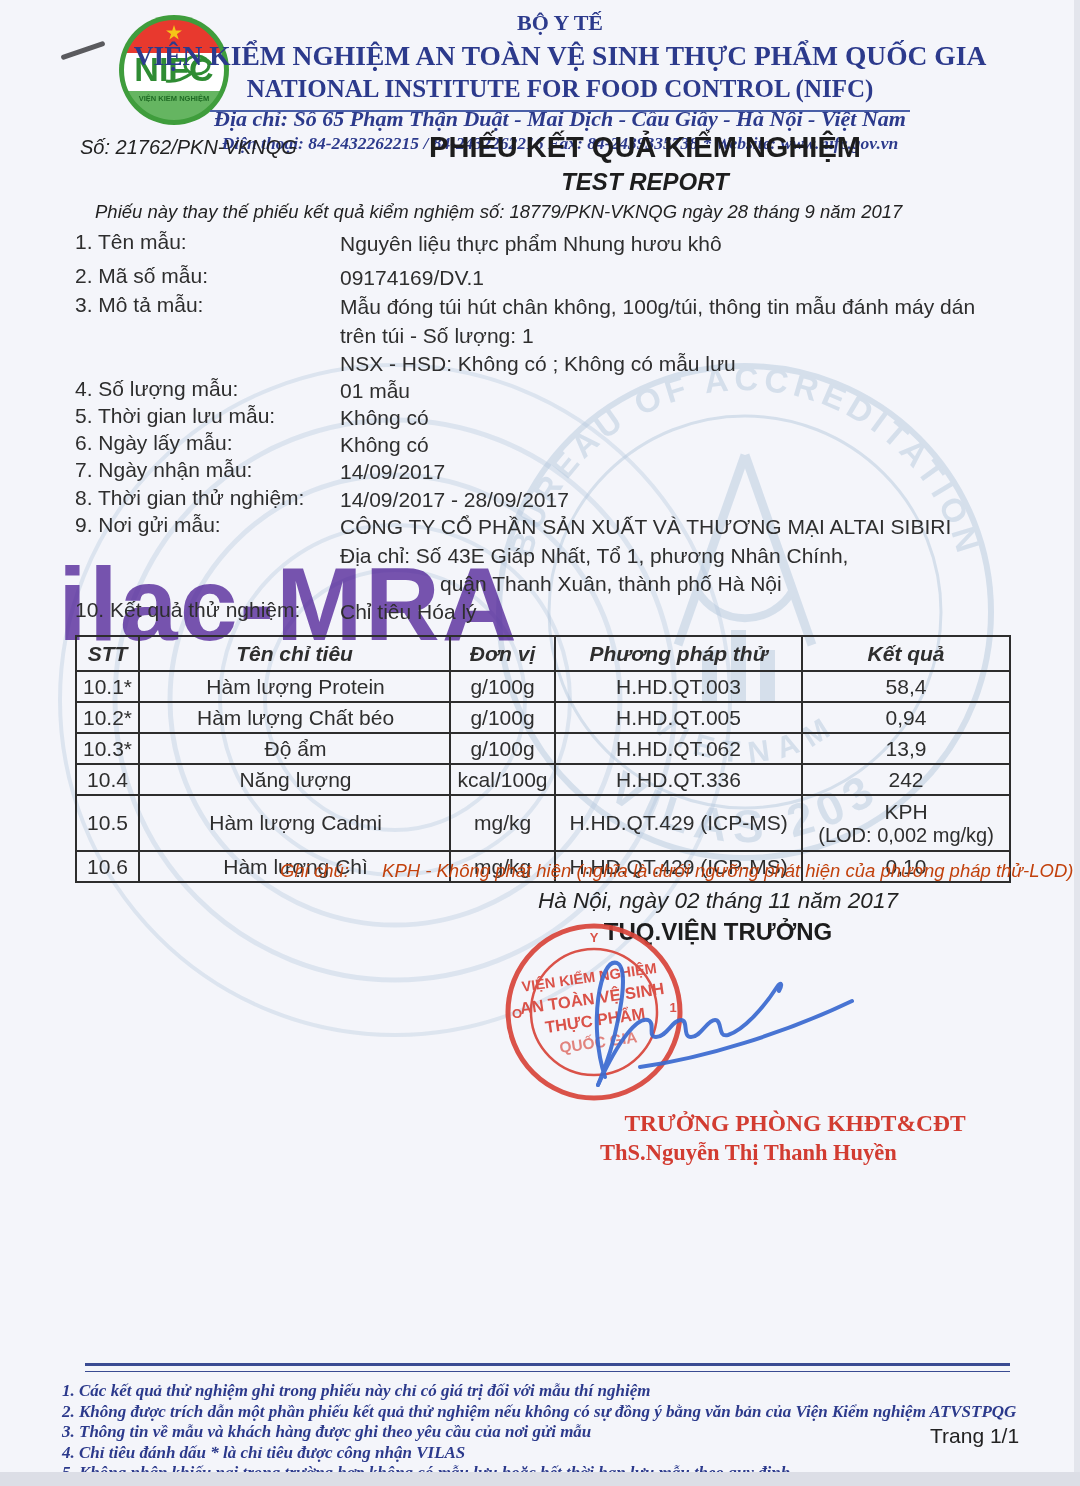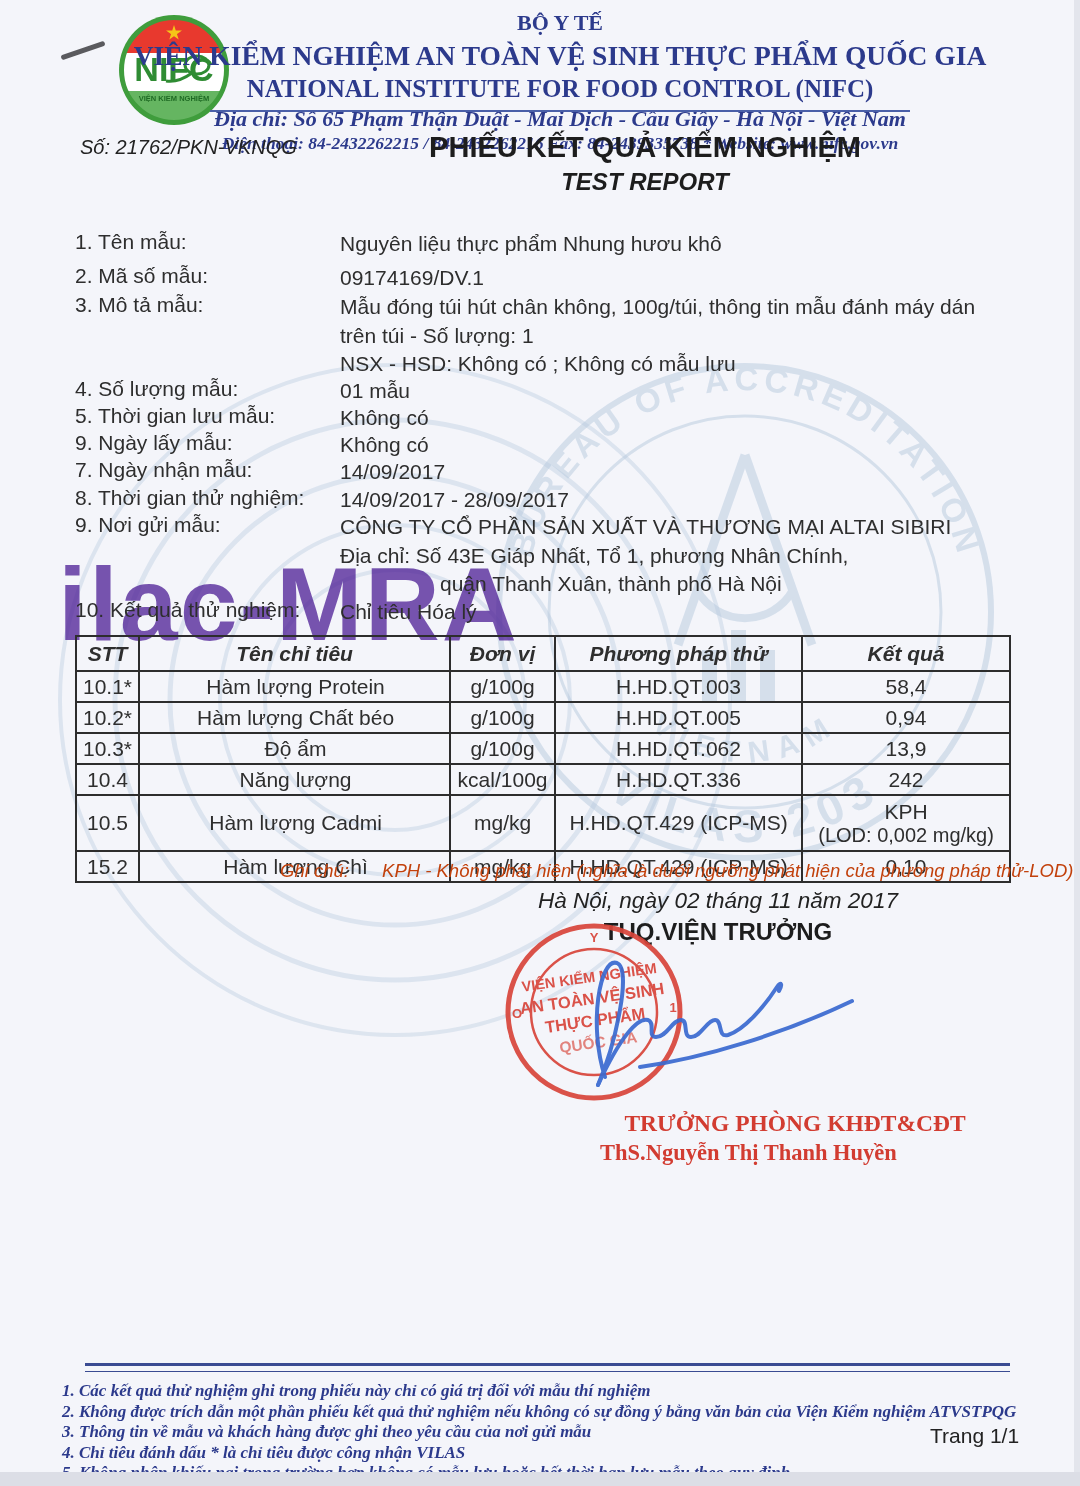--- a/index.html
+++ b/index.html
@@ -140,20 +140,21 @@
     <div class="hdr-vi">VIỆN KIỂM NGHIỆM AN TOÀN VỆ SINH THỰC PHẨM QUỐC GIA</div>
     <div class="hdr-en">NATIONAL INSTITUTE FOR FOOD CONTROL (NIFC)</div>
     <div class="hdr-addr">Địa chỉ: Số 65 Phạm Thận Duật - Mai Dịch - Cầu Giấy - Hà Nội - Việt Nam</div>
     <div class="hdr-contact">Điện thoại: 84-2432262215 / 84-2432262216  Fax: 84-2439335738  * Website: www.nifc.gov.vn</div>
   </div>
   <div class="hdr-line"></div>
 
   <div class="doc-number">Số: 21762/PKN-VKNQG</div>
   <div class="title-vi">PHIẾU KẾT QUẢ KIỂM NGHIỆM</div>
   <div class="title-en">TEST REPORT</div>
+  <div class="replace-note">Phiếu này thay thế phiếu kết quả kiểm nghiệm số: 18779/PKN-VKNQG ngày 28 tháng 9 năm 2017</div>
 
   <div class="field" style="top:230px">
     <span class="lbl">1. Tên mẫu:</span>
     <div class="val">
         <div>Nguyên liệu thực phẩm Nhung hươu khô</div>
       </div>
   </div>
   <div class="field" style="top:264px">
     <span class="lbl">2. Mã số mẫu:</span>
     <div class="val">
@@ -174,21 +175,21 @@
         <div>01 mẫu</div>
       </div>
   </div>
   <div class="field" style="top:404px">
     <span class="lbl">5. Thời gian lưu mẫu:</span>
     <div class="val">
         <div>Không có</div>
       </div>
   </div>
   <div class="field" style="top:431px">
-    <span class="lbl">9. Ngày lấy mẫu:</span>
+    <span class="lbl">6. Ngày lấy mẫu:</span>
     <div class="val">
         <div>Không có</div>
       </div>
   </div>
   <div class="field" style="top:458px">
     <span class="lbl">7. Ngày nhận mẫu:</span>
     <div class="val">
         <div>14/09/2017</div>
       </div>
   </div>
@@ -261,21 +262,21 @@
       <td>10.5</td>
       <td class="cname">Hàm lượng Cadmi</td>
       <td>mg/kg</td>
       <td>H.HD.QT.429 (ICP-MS)</td>
       <td>
         <div>KPH</div>
         <div class="r-sub">(LOD: 0,002 mg/kg)</div>
       </td>
     </tr>
     <tr>
-      <td>15.2</td>
+      <td>10.6</td>
       <td class="cname">Hàm lượng Chì</td>
       <td>mg/kg</td>
       <td>H.HD.QT.429 (ICP-MS)</td>
       <td>0,10</td>
     </tr>
   </tbody>
     </table>
 
   <div class="ghichu">
     <span class="g-lbl">Ghi chú:</span>

